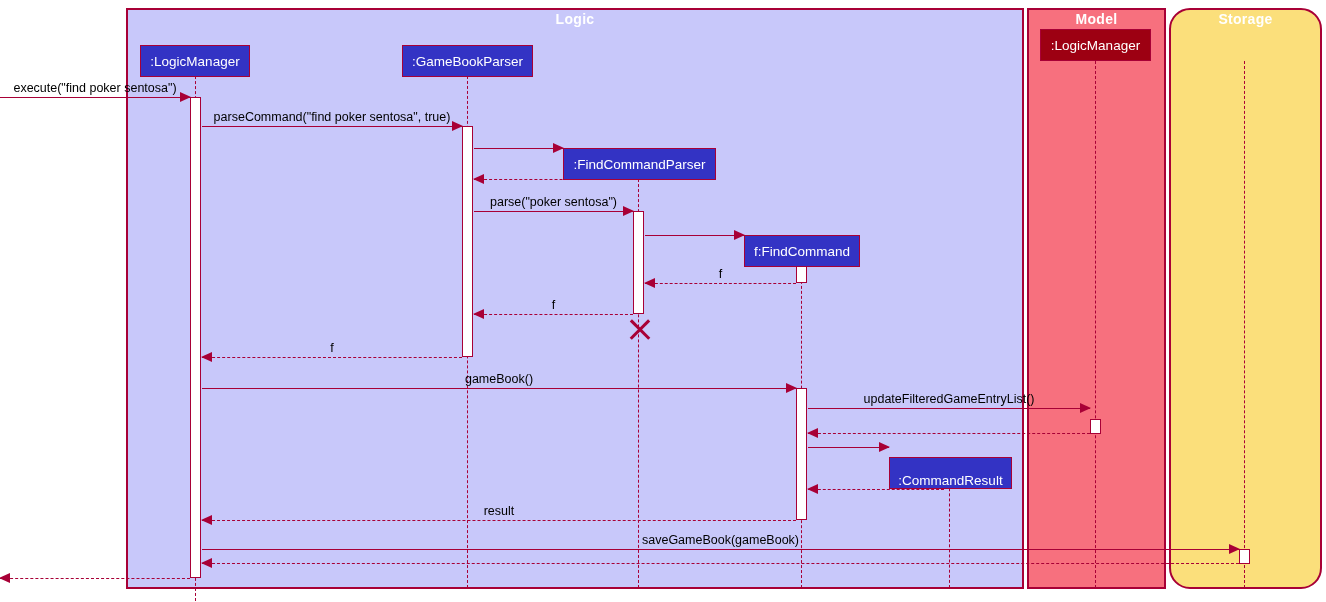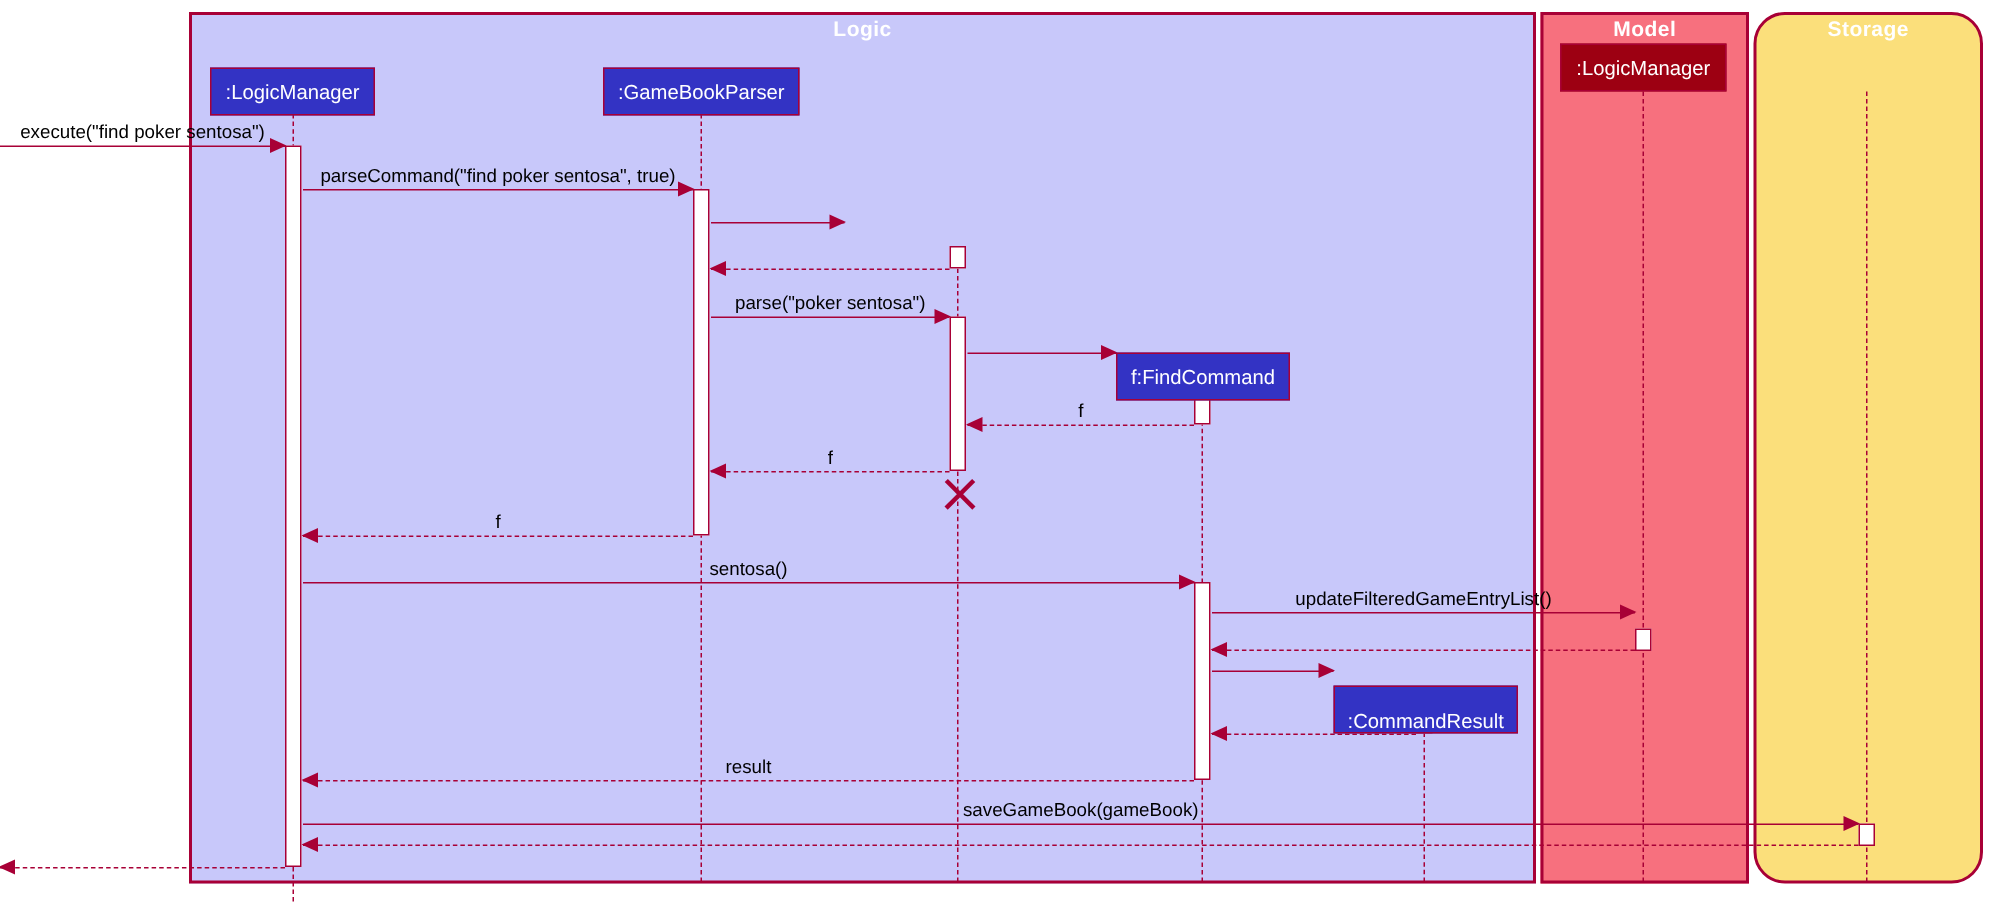--- a/index.html
+++ b/index.html
@@ -114,21 +114,21 @@
       <span class="d2"></span>
   </div>
 
   <div class="msg dashed" style="left:202px;top:357px;width:260px;">
     <span class="head l"></span>
     <span class="msg-label">f</span>
   </div>
 
   <div class="msg solid" style="left:202px;top:388px;width:594px;">
     <span class="head r"></span>
-    <span class="msg-label">sentosa()</span>
+    <span class="msg-label">gameBook()</span>
   </div>
 
   <div class="msg solid" style="left:808px;top:408px;width:282px;">
     <span class="head r"></span>
     <span class="msg-label">updateFilteredGameEntryList()</span>
   </div>
 
   <div class="msg dashed" style="left:808px;top:433px;width:282px;">
     <span class="head l"></span>
   </div>
@@ -158,20 +158,23 @@
   <div class="msg dashed" style="left:0px;top:578px;width:190px;">
     <span class="head l"></span>
   </div>
 
   <div class="participant p-logic" style="left:140px;top:29px;width:110px;height:32px;">
     <span>:LogicManager</span>
   </div>
   <div class="participant p-logic" style="left:402px;top:29px;width:131px;height:32px;">
     <span>:GameBookParser</span>
   </div>
+  <div class="participant p-logic" style="left:563px;top:132px;width:153px;height:32px;">
+    <span>:FindCommandParser</span>
+  </div>
   <div class="participant p-logic" style="left:744px;top:219px;width:116px;height:32px;">
     <span>f:FindCommand</span>
   </div>
   <div class="participant p-logic" style="left:889px;top:441px;width:123px;height:32px;align-items:flex-end;">
     <span>:CommandResult</span>
   </div>
   <div class="participant p-model" style="left:1040px;top:29px;width:111px;height:32px;">
     <span>:LogicManager</span>
   </div>
 

